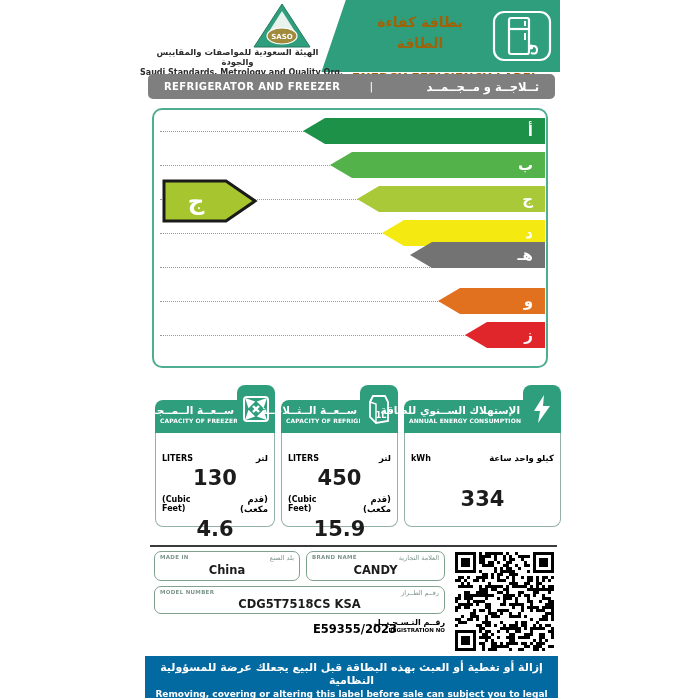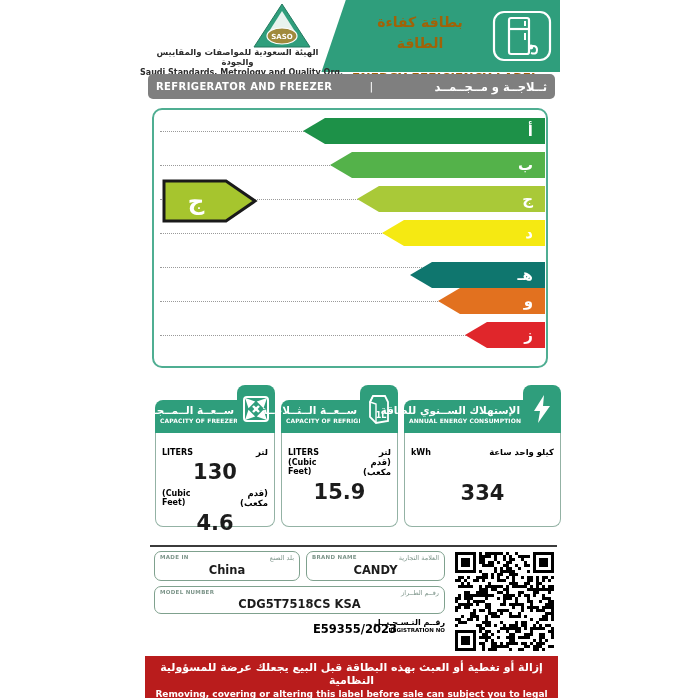--- a/index.html
+++ b/index.html
@@ -14,21 +14,21 @@
   .hdr-title .ar { font-size:14px; font-weight:bold; line-height:1.5; }
   .hdr-title .en { font-size:12px; font-weight:bold; letter-spacing:.2px; margin-top:17px; white-space:nowrap; }
   .fridge-badge { position:absolute; left:352px; top:10px; width:60px; height:52px; }
   .logo { position:absolute; left:112px; top:3px; width:60px; height:46px; }
   .org { position:absolute; left:0; top:47px; width:195px; text-align:center; color:#2c2c2c; }
   .org .ar { font-size:8.5px; font-weight:bold; direction:rtl; }
   .org .en { font-size:8px; font-weight:bold; margin-top:1px; white-space:nowrap; }
 
   
   .cat-bar { position:absolute; left:8px; top:74px; width:407px; height:25px; background:#7f7f7f; border-radius:5px;
-    display:flex; align-items:center; justify-content:space-between; padding:0 8px; color:#fff; }
+    display:flex; align-items:center; justify-content:space-between; padding:0 16px; color:#fff; }
   .cat-bar .en { font-size:10px; font-weight:bold; letter-spacing:.4px; }
   .cat-bar .sep { font-size:11px; }
   .cat-bar .ar { font-size:11.5px; font-weight:bold; direction:rtl;margin-left:24px; }
 
   
   .chart { position:absolute; left:12px; top:108px; width:396px; height:260px;
     border:2px solid #4fae92; border-radius:10px; background:#fff; }
   .level-line { position:absolute; left:6px; right:6px; height:0; border-top:1.5px dotted #9a9a9a; }
   .level-arrow { position:absolute; right:1px; height:26px; display:flex; align-items:center;
     justify-content:flex-end; padding-right:12px;
@@ -38,21 +38,21 @@
 
   
   .card { position:absolute; top:385px; height:142px; }
   .card-tab { position:absolute; top:0; right:0; width:38px; height:48px; background:#2f9e7c;
     border-radius:8px 8px 0 0; display:flex; align-items:center; justify-content:center; }
   .card-head { position:absolute; top:15px; left:0; right:0; height:33px; background:#2f9e7c;
     border-radius:8px 0 0 0; color:#fff; padding:4px 41px 2px 5px; }
   .card-head .ar { font-size:10.5px; font-weight:bold; text-align:right; direction:rtl; white-space:nowrap; }
   .card-head .en { font-size:6px; font-weight:bold; text-align:left; letter-spacing:.1px; margin-top:1px; white-space:nowrap; }
   .card-body { position:absolute; top:48px; left:0; right:0; bottom:0; background:#fff;
-    border:1.5px solid #93b2a4; border-top:none; border-radius:0 0 8px 8px; padding:14px 6px 2px 6px; }
+    border:1.5px solid #93b2a4; border-top:none; border-radius:0 0 8px 8px; padding:20px 6px 2px 6px; }
   .unit-row { display:flex; justify-content:space-between; align-items:baseline; font-weight:bold; }
   .unit-row .en { font-size:8px; }
   .unit-row .ar { font-size:8.5px; direction:rtl; }
   .big-val { text-align:center; font-size:21px; font-weight:bold; color:#1c1c1c; margin:3px 0 4px 0; }
 
   
   .topline { position:absolute; left:10px; top:545px; width:407px; height:2px; background:#3b3b3b; }
   .fbox { position:absolute; border:1px solid #7fa18e; border-radius:7px; background:#fff; }
   .f-en { position:absolute; top:2px; left:5px; font-size:5.5px; font-weight:bold; color:#7d958a; letter-spacing:.3px; }
   .f-ar { position:absolute; top:2px; right:5px; font-size:6.5px; color:#7d958a; direction:rtl; }
@@ -63,21 +63,21 @@
   .reg-lbls .ar { font-size:8px; font-weight:bold; direction:rtl; white-space:nowrap; }
   .reg-lbls .en { font-size:5.5px; font-weight:bold; }
   .std-row { position:absolute; left:14px; top:640px; width:291px; height:14px;
     display:flex; align-items:center; justify-content:space-between; }
   .std-row .en { font-size:6px; font-weight:bold; }
   .std-row .val { font-size:11.5px; font-weight:bold; }
   .std-row .ar { font-size:8px; font-weight:bold; direction:rtl; }
   .qr { position:absolute; left:315px; top:552px; width:99px; height:99px; }
 
   
-  .footer { position:absolute; left:5px; top:656px; width:413px; height:42px; background:#b91c1c;
+  .footer { position:absolute; left:5px; top:656px; width:413px; height:42px; background:#0369a1;
     color:#fff; text-align:center; padding-top:5px; }
   .footer .ar { font-size:11px; font-weight:bold; direction:rtl; }
   .footer .en { font-size:9px; font-weight:bold; margin-top:2px; }
 </style>
 </head>
 <body>
 
 <div class="label">
 
   <div class="hdr">
@@ -131,21 +131,21 @@
       </div>
     <div class="level-arrow" style="top: 42px; width: 215px; background: rgb(84, 178, 74);">
         <span class="letter">ب</span>
       </div>
     <div class="level-arrow" style="top: 76px; width: 188px; background: rgb(169, 201, 56);">
         <span class="letter">ج</span>
       </div>
     <div class="level-arrow" style="top: 110px; width: 163px; background: rgb(245, 233, 18);">
         <span class="letter">د</span>
       </div>
-    <div class="level-arrow" style="top: 152px; width: 135px; background: #0f766e;">
+    <div class="level-arrow" style="top: 132px; width: 135px; background: #737373;">
         <span class="letter">هـ</span>
       </div>
     <div class="level-arrow" style="top: 178px; width: 107px; background: rgb(226, 113, 31);">
         <span class="letter">و</span>
       </div>
     <div class="level-arrow" style="top: 212px; width: 80px; background: rgb(224, 38, 43);">
         <span class="letter">ز</span>
       </div>
 
     <svg class="indicator" width="96" height="44" viewBox="0 0 96 44">
@@ -196,20 +196,21 @@
         <polygon points="6,2 18,2 21,8 21,27 9,29 3,23 3,8" fill="none" stroke="#fff" stroke-width="1.8"></polygon>
         <polyline points="6,2 3,8 9,10 9,29" fill="none" stroke="#fff" stroke-width="1.4"></polyline>
         <text x="14" y="24" text-anchor="middle" fill="#fff" font-size="8" font-weight="bold">1L</text>
       </svg>
     </div>
     <div class="card-body">
       <div class="unit-row">
         <span class="en">LITERS</span>
         <span class="ar">لتر</span>
       </div>
+      <div class="big-val">450</div>
       <div class="unit-row">
         <span class="en">(Cubic Feet)</span>
         <span class="ar">(قدم مكعب)</span>
       </div>
       <div class="big-val">15.9</div>
     </div>
   </div>
 
   <div class="card" style="left:264px;width:157px">
     <div class="card-head">

